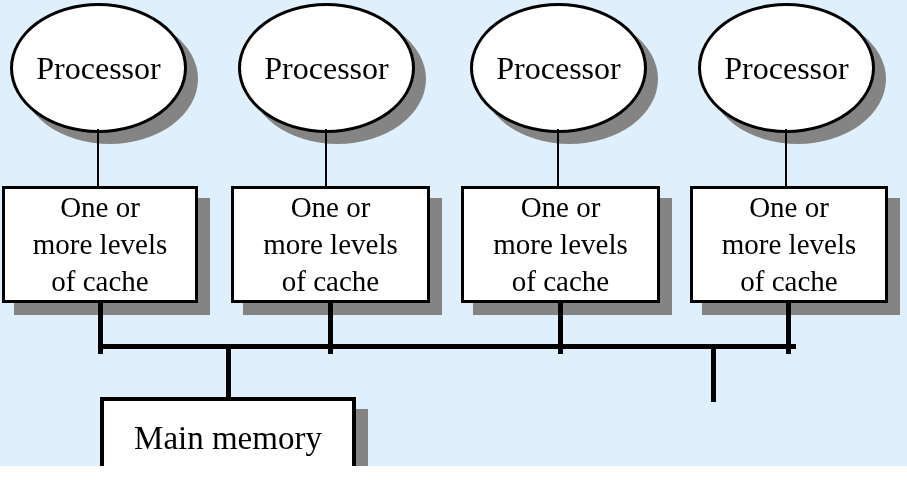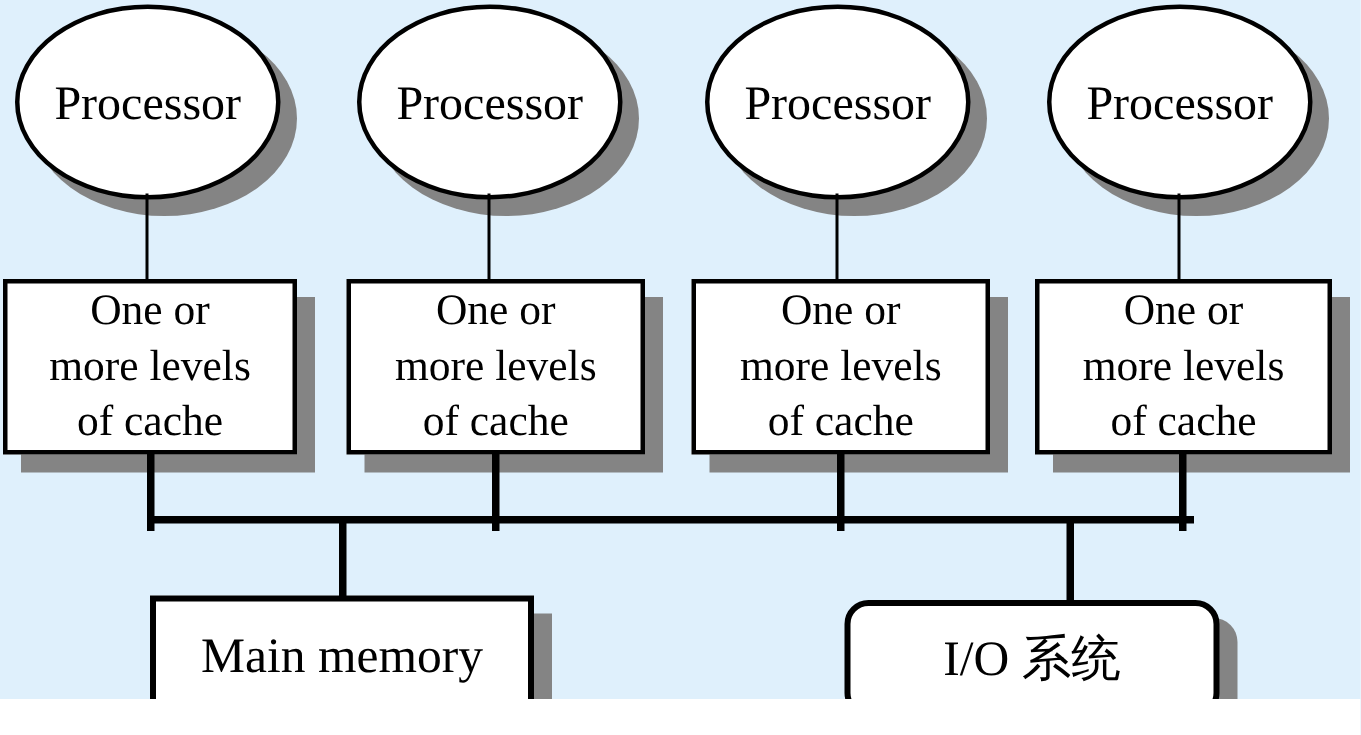--- a/index.html
+++ b/index.html
@@ -131,17 +131,14 @@
 
   <div class="hline" style="left:98px;top:344px;width:698px"></div>
 
   <div class="vline thick" style="left:226px;top:346px;height:53px"></div>
   <div class="vline thick" style="left:711px;top:346px;height:56px"></div>
 
   <div class="membox">
     <span class="lbl">Main memory</span>
   </div>
 
-  <div class="iobox">
-    <span class="lbl">I/O 系统</span>
-  </div>
 
 </div>
 
 </body></html>

